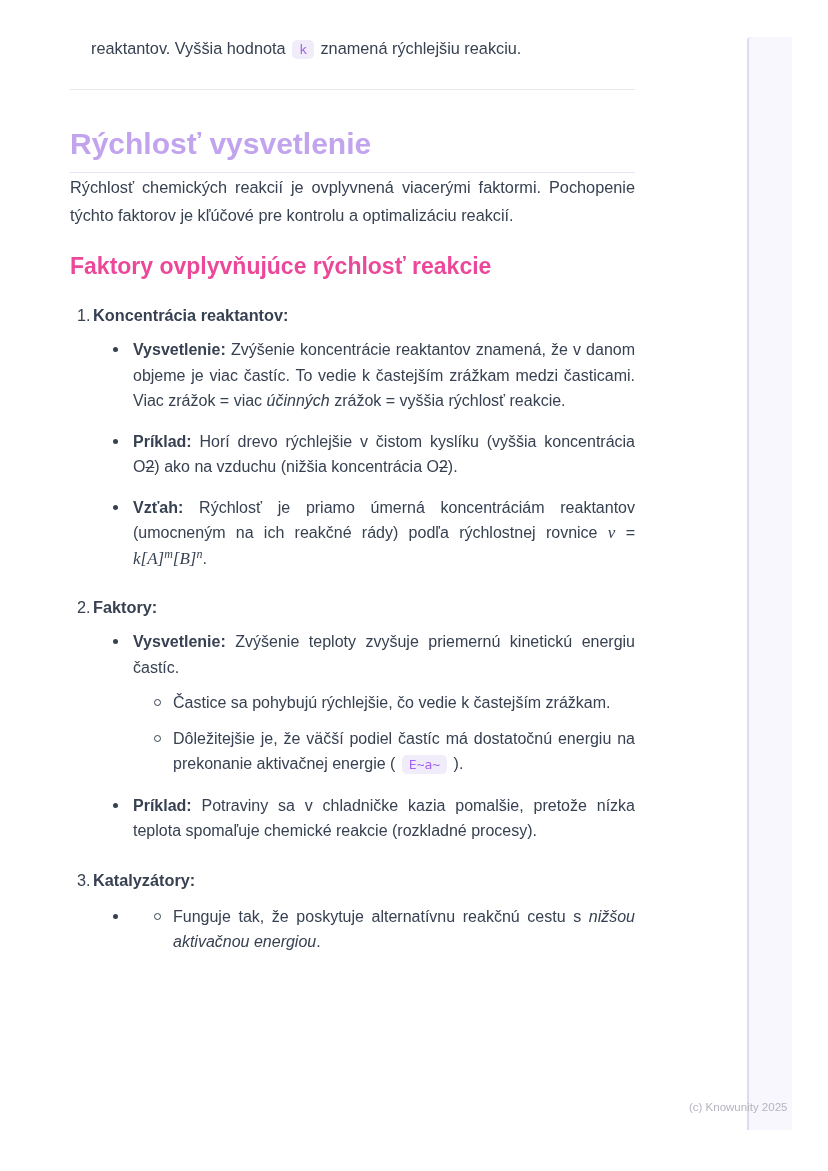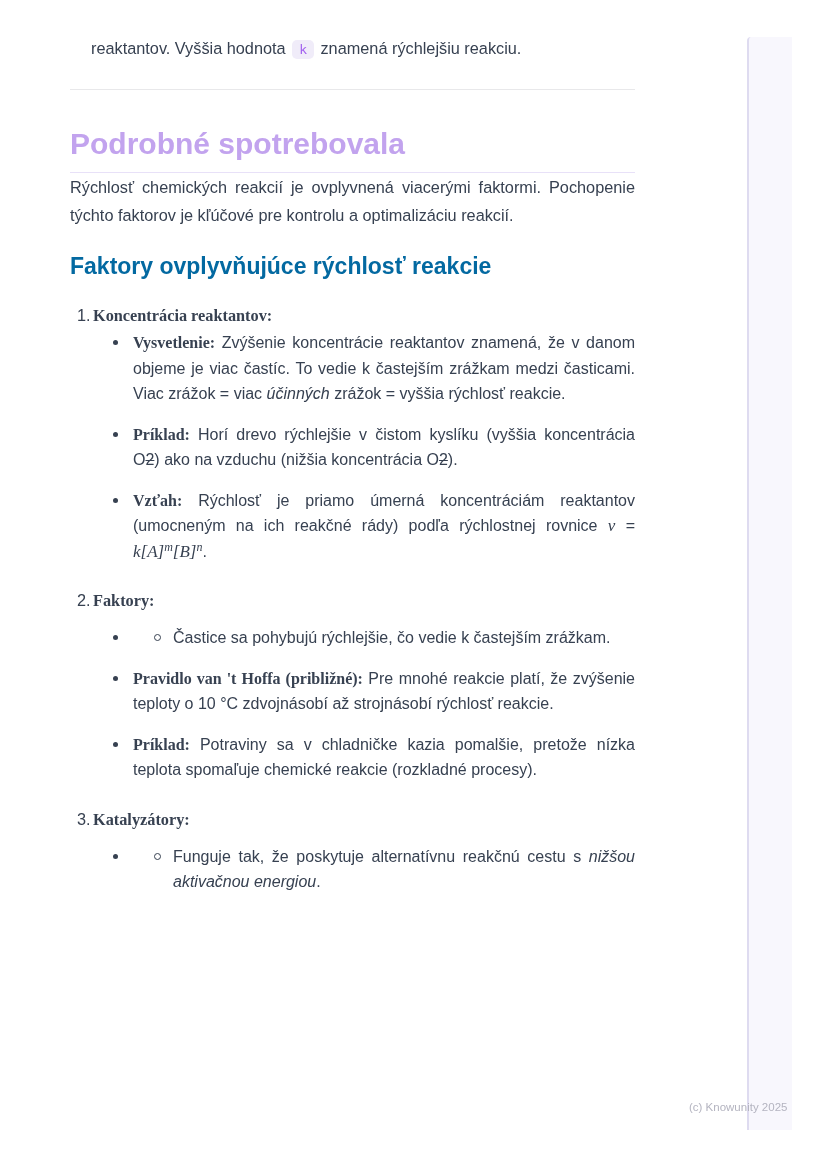--- a/index.html
+++ b/index.html
@@ -9,43 +9,43 @@
 
   .content { position:absolute; left:70px; top:0; width:565px; padding-top:34px; }
 
   p.body-text { font-size:16.3px; line-height:28px; text-align:justify; }
   .intro { margin-left:21px; text-align:left; }
 
   hr.divider { border:none; border-top:1px solid #e8e8ea; margin-top:25px; }
 
   h1 { margin-top:36px; font-size:30px; line-height:36px; font-weight:700;
        color:#c2a3ee; padding-bottom:10px; border-bottom:1px solid #e8e1f8; }
-  h2 { margin-top:22px; font-size:23px; line-height:30px; font-weight:700; color:#0369a1; }
+  h2 { margin-top:22px; font-size:23px; line-height:30px; font-weight:700; color:#ec4899; }
 
   .lead { }
 
   ol.factors { margin-top:20px; list-style:none; }
   ol.factors > li { margin-bottom:22px; }
   .li-head { position:relative; padding-left:23px; font-size:16.3px; line-height:28px; }
   .li-head .num { position:absolute; left:7px; }
 
-  ul.bullets { list-style:none; margin-top:0; }
+  ul.bullets { list-style:none; margin-top:8px; }
   ul.bullets > li { position:relative; margin-left:63px; margin-bottom:15px; }
   ul.bullets > li:last-child { margin-bottom:0; }
   ul.bullets > li::before { content:""; position:absolute; left:-20px; top:10px;
     width:5px; height:5px; border-radius:50%; background:#374151; }
   ul.bullets p { font-size:16px; line-height:25.5px; text-align:justify; }
 
   ul.sub { list-style:none; margin-top:6px; }
   ul.sub > li { position:relative; margin-left:40px; margin-top:10px; }
   ul.sub > li::before { content:""; position:absolute; left:-19px; top:9px;
     width:5px; height:5px; border-radius:50%; background:transparent;
     border:1.5px solid #374151; }
 
-  .b { font-weight:700;font-family:Liberation Serif, serif; }
+  .b { font-weight:700; }
   .i { font-style:italic; }
   .s { text-decoration:line-through; }
   .math { font-family:"Liberation Serif", serif; font-style:italic; font-size:17px; }
   sup.math { font-size:12px; line-height:0; }
   .chip { font-family:"DejaVu Sans Mono", monospace; font-size:13px; color:#a362ef;
     background:#f0ecf9; border-radius:5px; padding:2px 7px; margin:0 2px;
     white-space:nowrap; }
 
   .side-strip { position:absolute; left:747px; top:37px; width:45px; height:1093px;
     background:#f8f7fd; border-left:2px solid #dedbf0; border-top-left-radius:4px; }
@@ -56,21 +56,21 @@
 </head>
 <body>
 
 <div class="page">
   <div class="content">
 
     <p class="body-text intro"><span>reaktantov. Vyššia hodnota </span><span class="chip">k</span><span> znamená rýchlejšiu reakciu.</span></p>
 
     <hr class="divider">
 
-    <h1>Podrobné spotrebovala</h1>
+    <h1>Rýchlosť vysvetlenie</h1>
 
     <p class="body-text lead">Rýchlosť chemických reakcií je ovplyvnená viacerými faktormi. Pochopenie týchto faktorov je kľúčové pre kontrolu a optimalizáciu reakcií.</p>
 
     <h2>Faktory ovplyvňujúce rýchlosť reakcie</h2>
 
     <ol class="factors">
 
       <li>
         <div class="li-head">
           <span class="num">1.</span>
@@ -89,28 +89,29 @@
         </ul>
       </li>
 
       <li>
         <div class="li-head">
           <span class="num">2.</span>
           <span><span class="b">Faktory:</span></span>
         </div>
         <ul class="bullets">
           <li>
+            <p><span class="b">Vysvetlenie:</span><span> Zvýšenie teploty zvyšuje priemernú kinetickú energiu častíc.</span></p>
             <ul class="sub">
               <li>
                 <p><span>Častice sa pohybujú rýchlejšie, čo vedie k častejším zrážkam.</span></p>
               </li>
+              <li>
+                <p><span>Dôležitejšie je, že väčší podiel častíc má dostatočnú energiu na prekonanie aktivačnej energie ( </span><span class="chip">E~a~</span><span> ).</span></p>
+              </li>
             </ul>
-          </li>
-          <li>
-            <p><span class="b">Pravidlo van 't Hoffa (približné):</span><span> Pre mnohé reakcie platí, že zvýšenie teploty o 10 °C zdvojnásobí až strojnásobí rýchlosť reakcie.</span></p>
           </li>
           <li>
             <p><span class="b">Príklad:</span><span> Potraviny sa v chladničke kazia pomalšie, pretože nízka teplota spomaľuje chemické reakcie (rozkladné procesy).</span></p>
           </li>
         </ul>
       </li>
 
       <li>
         <div class="li-head">
           <span class="num">3.</span>

